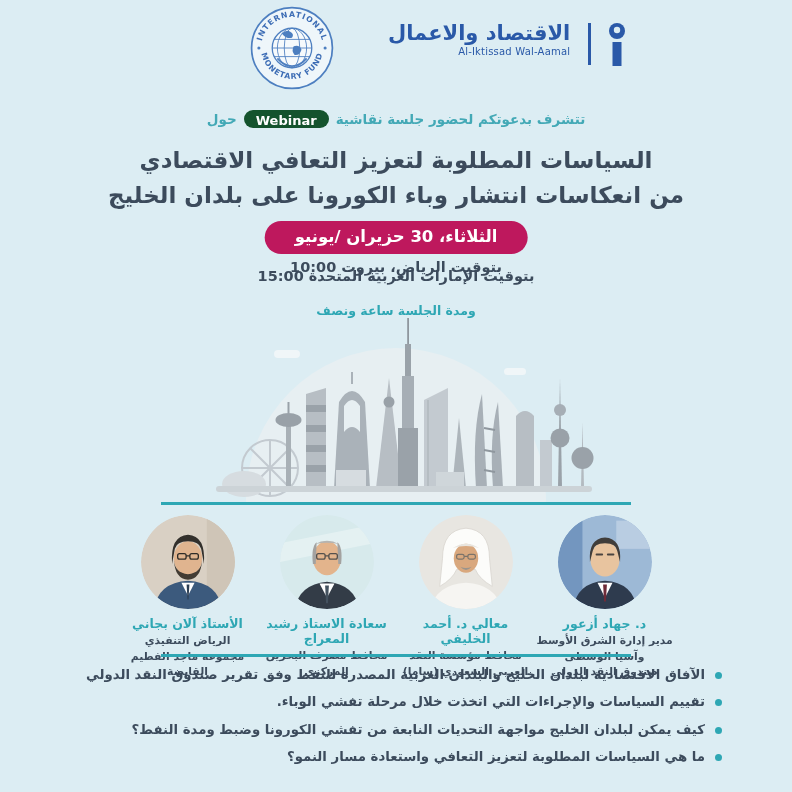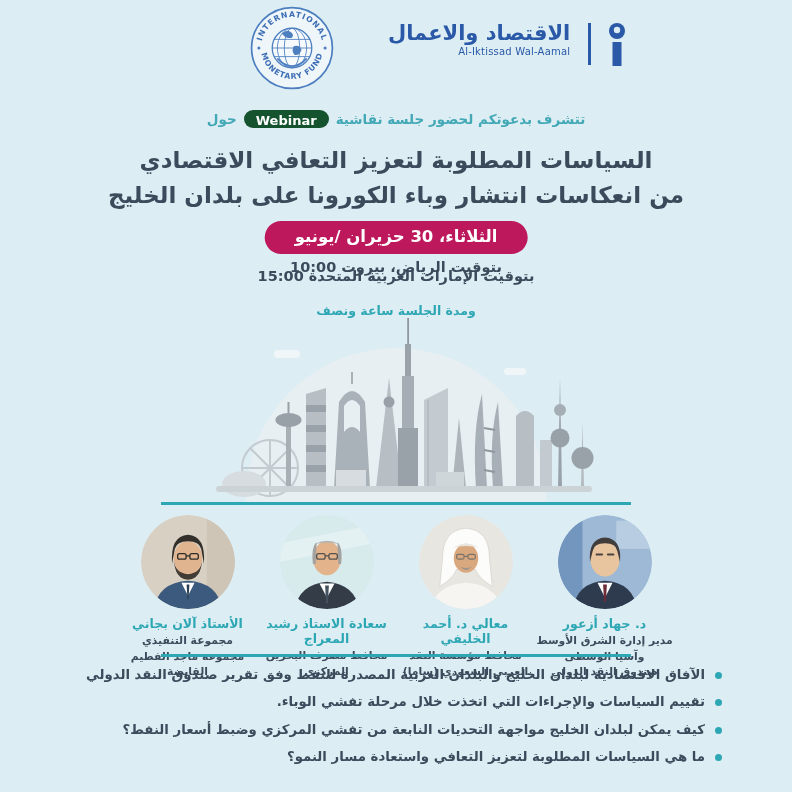--- a/index.html
+++ b/index.html
@@ -278,41 +278,41 @@
           <ellipse cx="50" cy="46" rx="15" ry="18" fill="#e0b48f"></ellipse>
           <path d="M35,48 Q36,68 50,69 Q64,68 65,48 Q64,62 50,63 Q36,62 35,48 Z" fill="#423b33"></path>
           <path d="M33,52 Q31,22 50,21 Q69,22 67,52 L64,36 Q62,28 50,28 Q38,28 36,36 Z" fill="#33302c"></path>
           <rect x="39" y="41" width="9" height="6" rx="2" fill="none" stroke="#2f2c28" stroke-width="1.4"></rect>
           <rect x="52" y="41" width="9" height="6" rx="2" fill="none" stroke="#2f2c28" stroke-width="1.4"></rect>
           <line x1="48" y1="43.5" x2="52" y2="43.5" stroke="#2f2c28" stroke-width="1.4"></line>
         </g>
       </svg>
       <div class="sp-name">الأستاذ آلان بجاني</div>
       <div class="sp-title">
-        <div>مجموعة التنفيذي</div>
+        <div>الرياض التنفيذي</div>
         <div>مجموعة ماجد الفطيم القابضة</div>
       </div>
     </div>
 
   </div>
 
   <div class="rule rule2"></div>
 
   <div class="agenda">
     <div class="agenda-item">
       <span class="dot"></span>
       <span>الآفاق الاقتصادية لبلدان الخليج والبلدان العربية المصدرة للنفط وفق تقرير صندوق النقد الدولي</span>
     </div>
     <div class="agenda-item">
       <span class="dot"></span>
       <span>تقييم السياسات والإجراءات التي اتخذت خلال مرحلة تفشي الوباء.</span>
     </div>
     <div class="agenda-item">
       <span class="dot"></span>
-      <span>كيف يمكن لبلدان الخليج مواجهة التحديات النابعة من تفشي المركزي وضبط أسعار النفط؟</span>
+      <span>كيف يمكن لبلدان الخليج مواجهة التحديات النابعة من تفشي الكورونا وضبط ومدة النفط؟</span>
     </div>
     <div class="agenda-item">
       <span class="dot"></span>
       <span>ما هي السياسات المطلوبة لتعزيز التعافي واستعادة مسار النمو؟</span>
     </div>
   </div>
 
 </div>
 
 </body></html>

